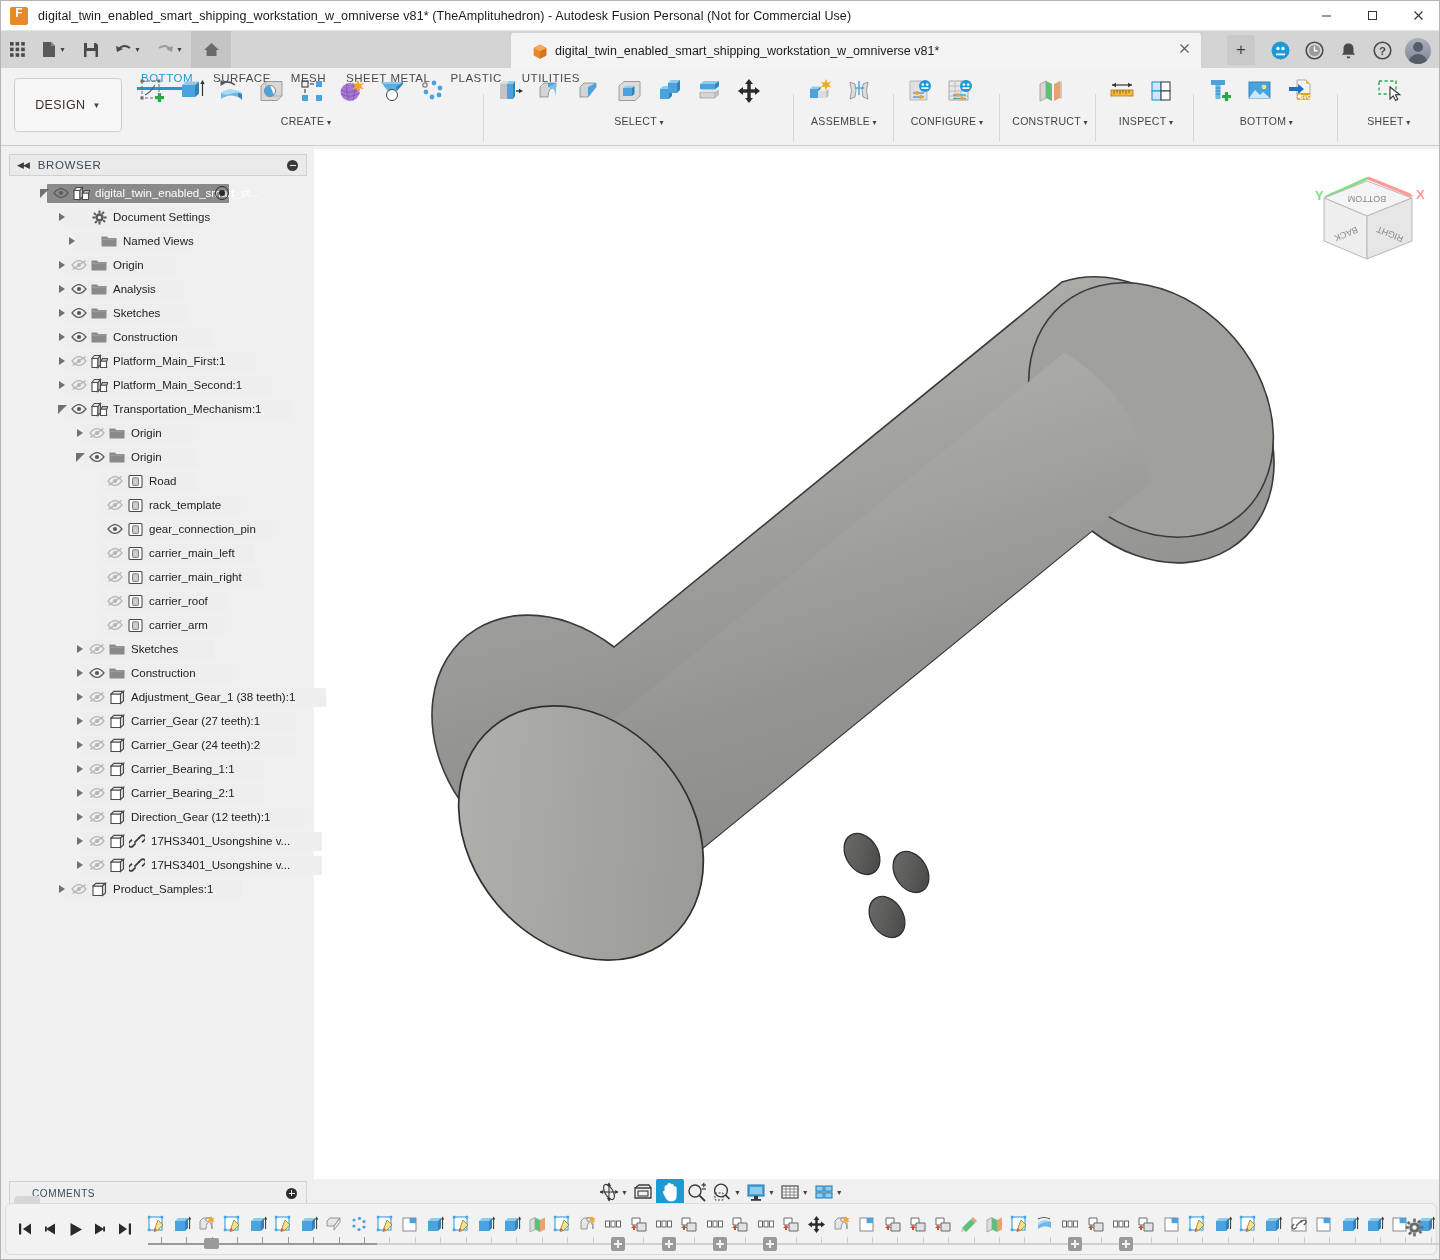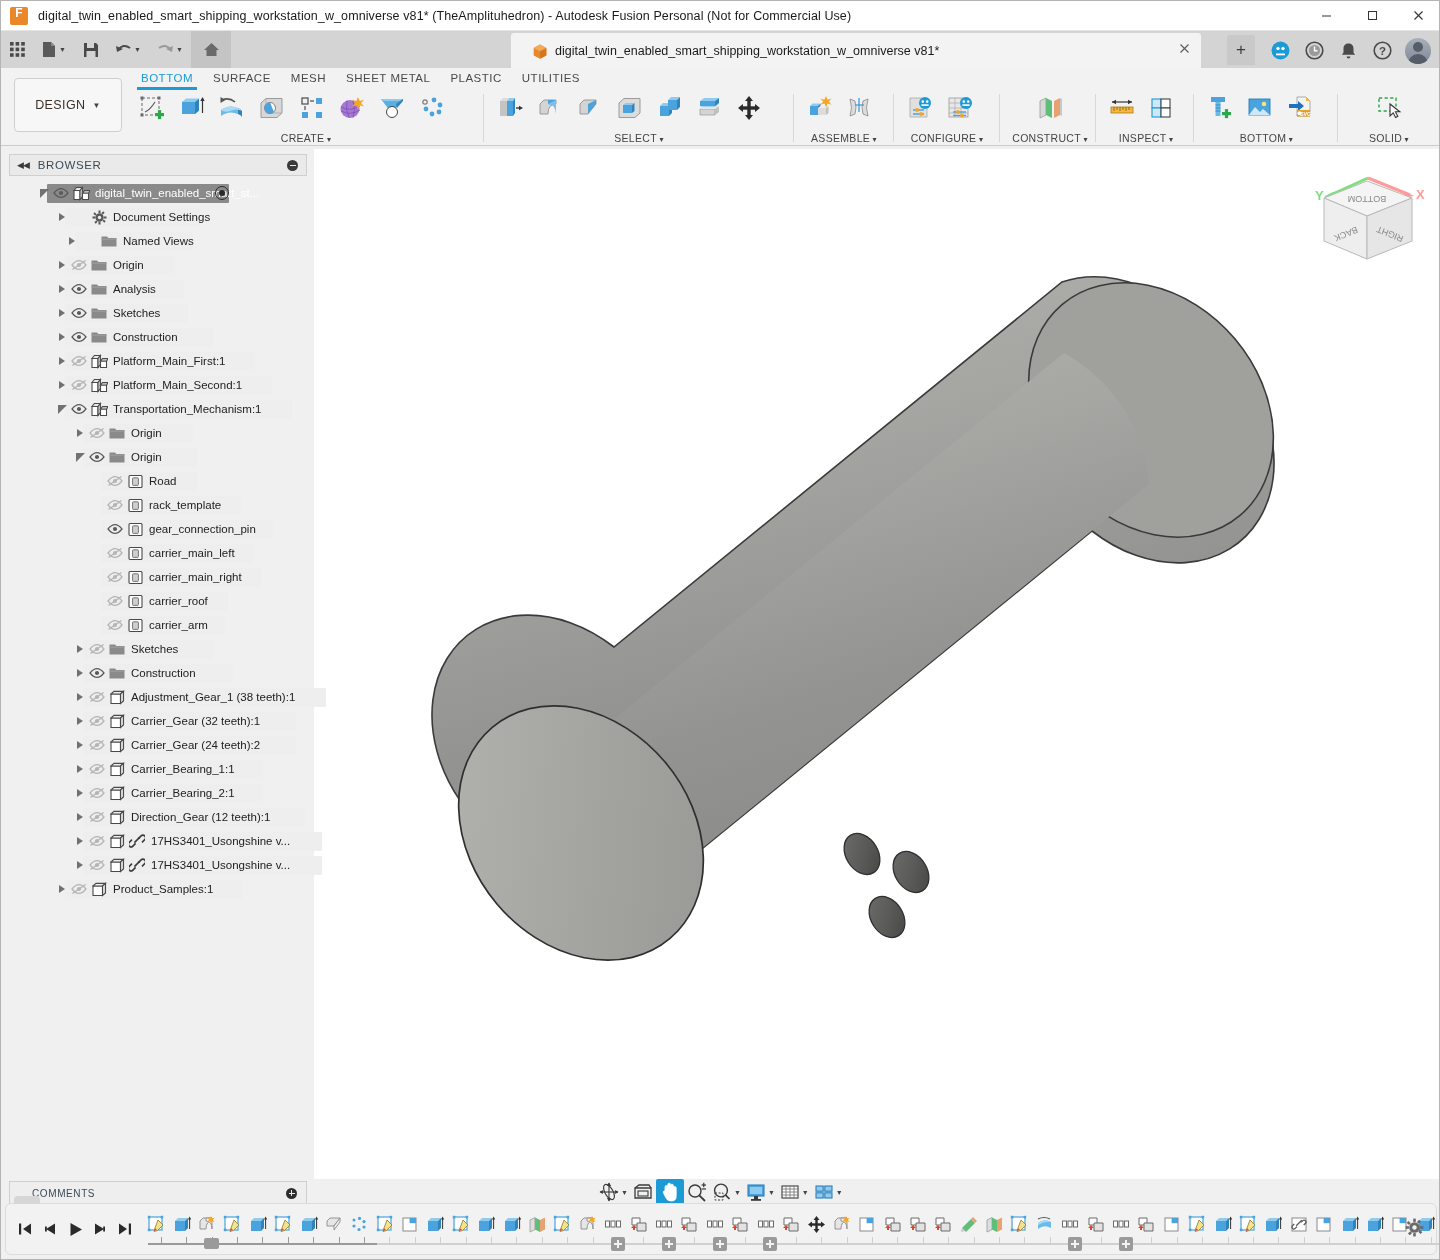--- a/index.html
+++ b/index.html
@@ -107,21 +107,21 @@
     position: absolute; left: 130px; top: 0px; height: 20px; display: flex; align-items: center;
   }
   .rtab {
     font-size: 11.5px; color: #4a4a4a; letter-spacing: .5px; padding: 0 10px;
     height: 20px; line-height: 20px; position: relative; white-space: nowrap;
   }
   .rtab.active { color: #1b9ad6; }
   .rtab.active::after {
     content:""; position:absolute; left:6px; right:6px; bottom:-2px; height:3px; background:#1b9ad6;
   }
-  .panel { position: absolute; top: 22px; height: 54px; }
+  .panel { position: absolute; top: 5px; height: 54px; }
   .panel-icons { display: flex; align-items: flex-start; height: 36px; gap: 2px; padding-left: 2px; }
   .ic { width: 38px; height: 36px; display: flex; align-items: center; justify-content: center; position: relative; }
   .panel-label {
     position: absolute; bottom: 0; left: 0; right: 0; text-align: center;
     font-size: 10.5px; color: #444; letter-spacing: .3px; white-space: nowrap;
   }
   .divider { position: absolute; top: 26px; width: 1px; height: 48px; background: #d8d8d8; }
   .browser-header {
     position: absolute; left: 8px; top: 153px; width: 298px; height: 22px;
     background: #eaeaea; border: 1px solid #cfcfcf;
@@ -707,21 +707,21 @@
     <div class="panel" style="left:1342px;width:92px;">
       <div class="panel-icons" style="justify-content:center;">
         <div class="ic">
           <svg width="30" height="28" viewBox="0 0 30 28">
             <rect x="4" y="4" width="17" height="13" fill="none" stroke="#2aa84a" stroke-width="1.4" stroke-dasharray="3.2 2.4"></rect>
             <path d="M15 10 v12 l3.2 -3.2 l2.4 4.6 l2.2 -1.2 l-2.4 -4.5 h4.4 z" fill="#fff" stroke="#333" stroke-width="1.1"></path>
           </svg>
         </div>
       </div>
       <div class="panel-label">
-        <span>SOLID</span><span style="font-size:8px;"> ▾</span>
+        <span>SHEET</span><span style="font-size:8px;"> ▾</span>
       </div>
     </div>
   </div>
 
   <div class="canvas">
     <svg width="1125" height="1030" viewBox="0 0 1125 1030">
       <defs>
         <linearGradient id="shaftGrad" x1="0" y1="0" x2="0.35" y2="1">
           <stop offset="0%" stop-color="#b4b4b1"></stop>
           <stop offset="35%" stop-color="#a6a6a3"></stop>
@@ -1252,21 +1252,21 @@
             <line x1="1.5" y1="10.5" x2="14.5" y2="1.5" stroke="#b4b4b4" stroke-width="1.3"></line>
           </svg>
         </div>
         <div class="nicon">
           <svg width="15" height="15" viewBox="0 0 15 15">
             <path d="M1 4 h9.5 v9.5 h-9.5 z" fill="#fff" stroke="#4a4a4a" stroke-width="1.1"></path>
             <path d="M1 4 l3 -2.6 h9.5 l-3 2.6 z" fill="#efefef" stroke="#4a4a4a" stroke-width="1.1"></path>
             <path d="M10.5 4 l3 -2.6 v9.5 l-3 2.6 z" fill="#dcdcdc" stroke="#4a4a4a" stroke-width="1.1"></path>
           </svg>
         </div>
-        <div class="nlabel">Carrier_Gear (32 teeth):1</div>
+        <div class="nlabel">Carrier_Gear (27 teeth):1</div>
       </div>
       <div class="node">
         <div class="node-bg" style="left: 74px; width: 213px;"></div>
         <div style="width: 64px; flex: 0 0 auto;"></div>
         <div class="arrow closed"></div>
         <div class="eye">
           <svg width="16" height="12" viewBox="0 0 16 12">
             <path d="M1 6 q3.6 -4.4 7 -4.4 q3.4 0 7 4.4 q-3.6 4.4 -7 4.4 q-3.4 0 -7 -4.4 z" fill="none" stroke="#b4b4b4" stroke-width="1.2"></path>
             <circle cx="8" cy="6" r="2.1" fill="#b4b4b4"></circle>
             <line x1="1.5" y1="10.5" x2="14.5" y2="1.5" stroke="#b4b4b4" stroke-width="1.3"></line>

